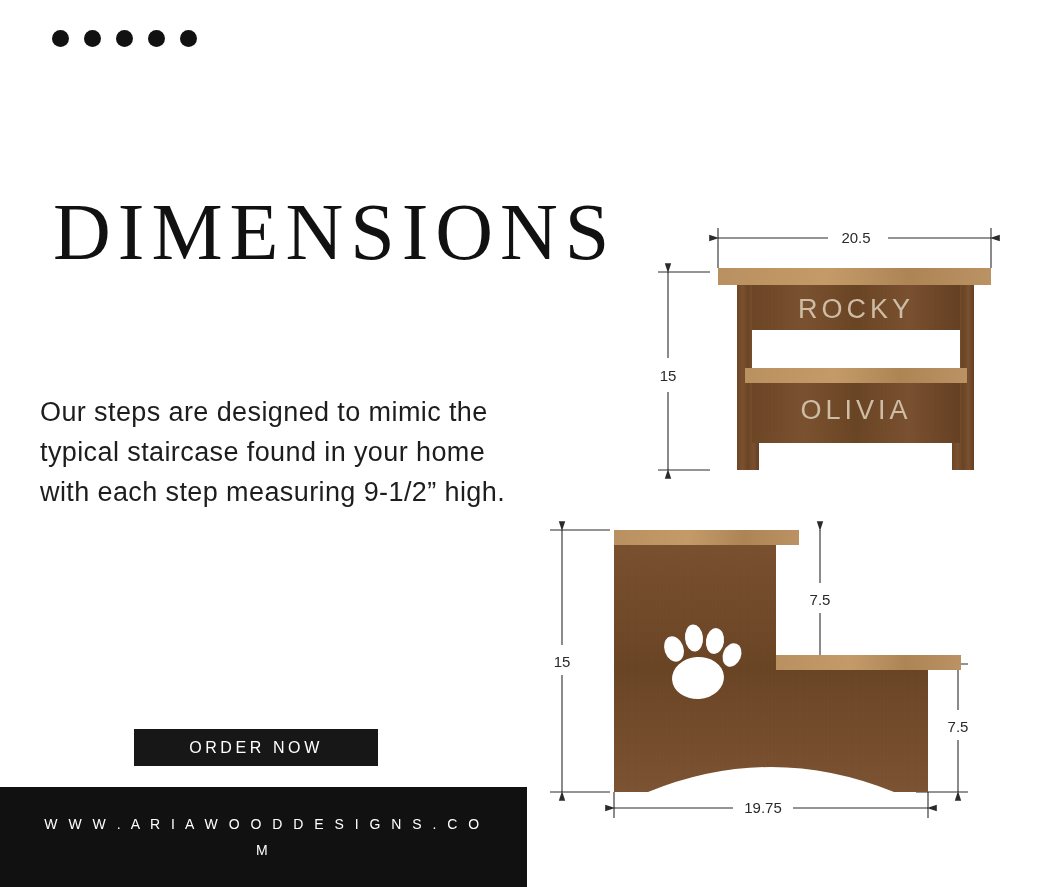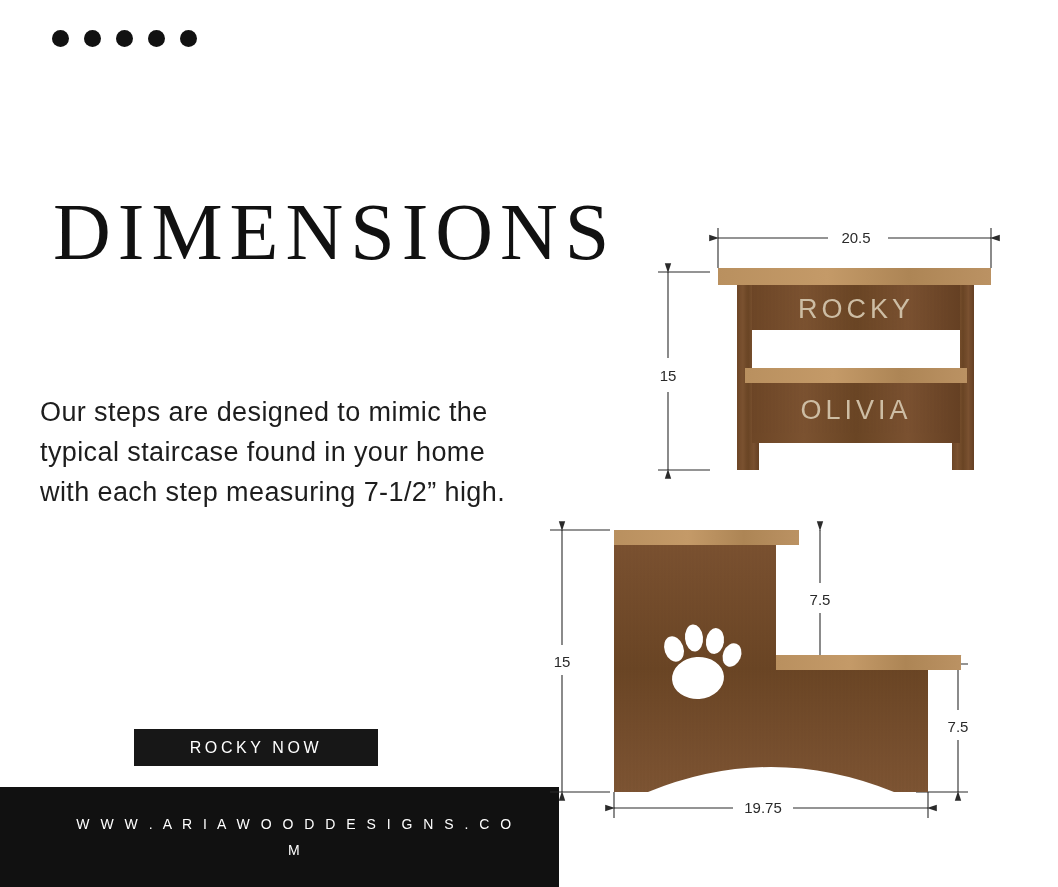--- a/index.html
+++ b/index.html
@@ -87,21 +87,20 @@
     background: #111111;
     color: #ffffff;
     display: flex;
     flex-direction: column;
     align-items: center;
     justify-content: center;
     font-size: 14px;
     letter-spacing: 3.5px;
     line-height: 26px;
     text-align: center;
-    padding-left: 32px;
   }
 
   
   .diagram {
     position: absolute;
     left: 528px;
     top: 0;
     width: 518px;
     height: 724px;
   }
@@ -127,23 +126,23 @@
 <div class="dots">
   <span class="dot"></span>
   <span class="dot"></span>
   <span class="dot"></span>
   <span class="dot"></span>
   <span class="dot"></span>
 </div>
 
 <div class="headline">DIMENSIONS</div>
 
-<div class="body-copy">Our steps are designed to mimic the typical staircase found in your home with each step measuring 7-1/2” high.</div>
-
-<button class="cta">ROCKY NOW</button>
+<div class="body-copy">Our steps are designed to mimic the typical staircase found in your home with each step measuring 9-1/2” high.</div>
+
+<button class="cta">ORDER NOW</button>
 
 <div class="footer">
   <div>W W W . A R I A W O O D D E S I G N S . C O</div>
   <div>M</div>
 </div>
 
 <div class="diagram">
   <svg width="518" height="887" viewBox="0 0 518 887" xmlns="http://www.w3.org/2000/svg">
     <defs>
       <linearGradient id="woodDark" x1="0" y1="0" x2="1" y2="0">

